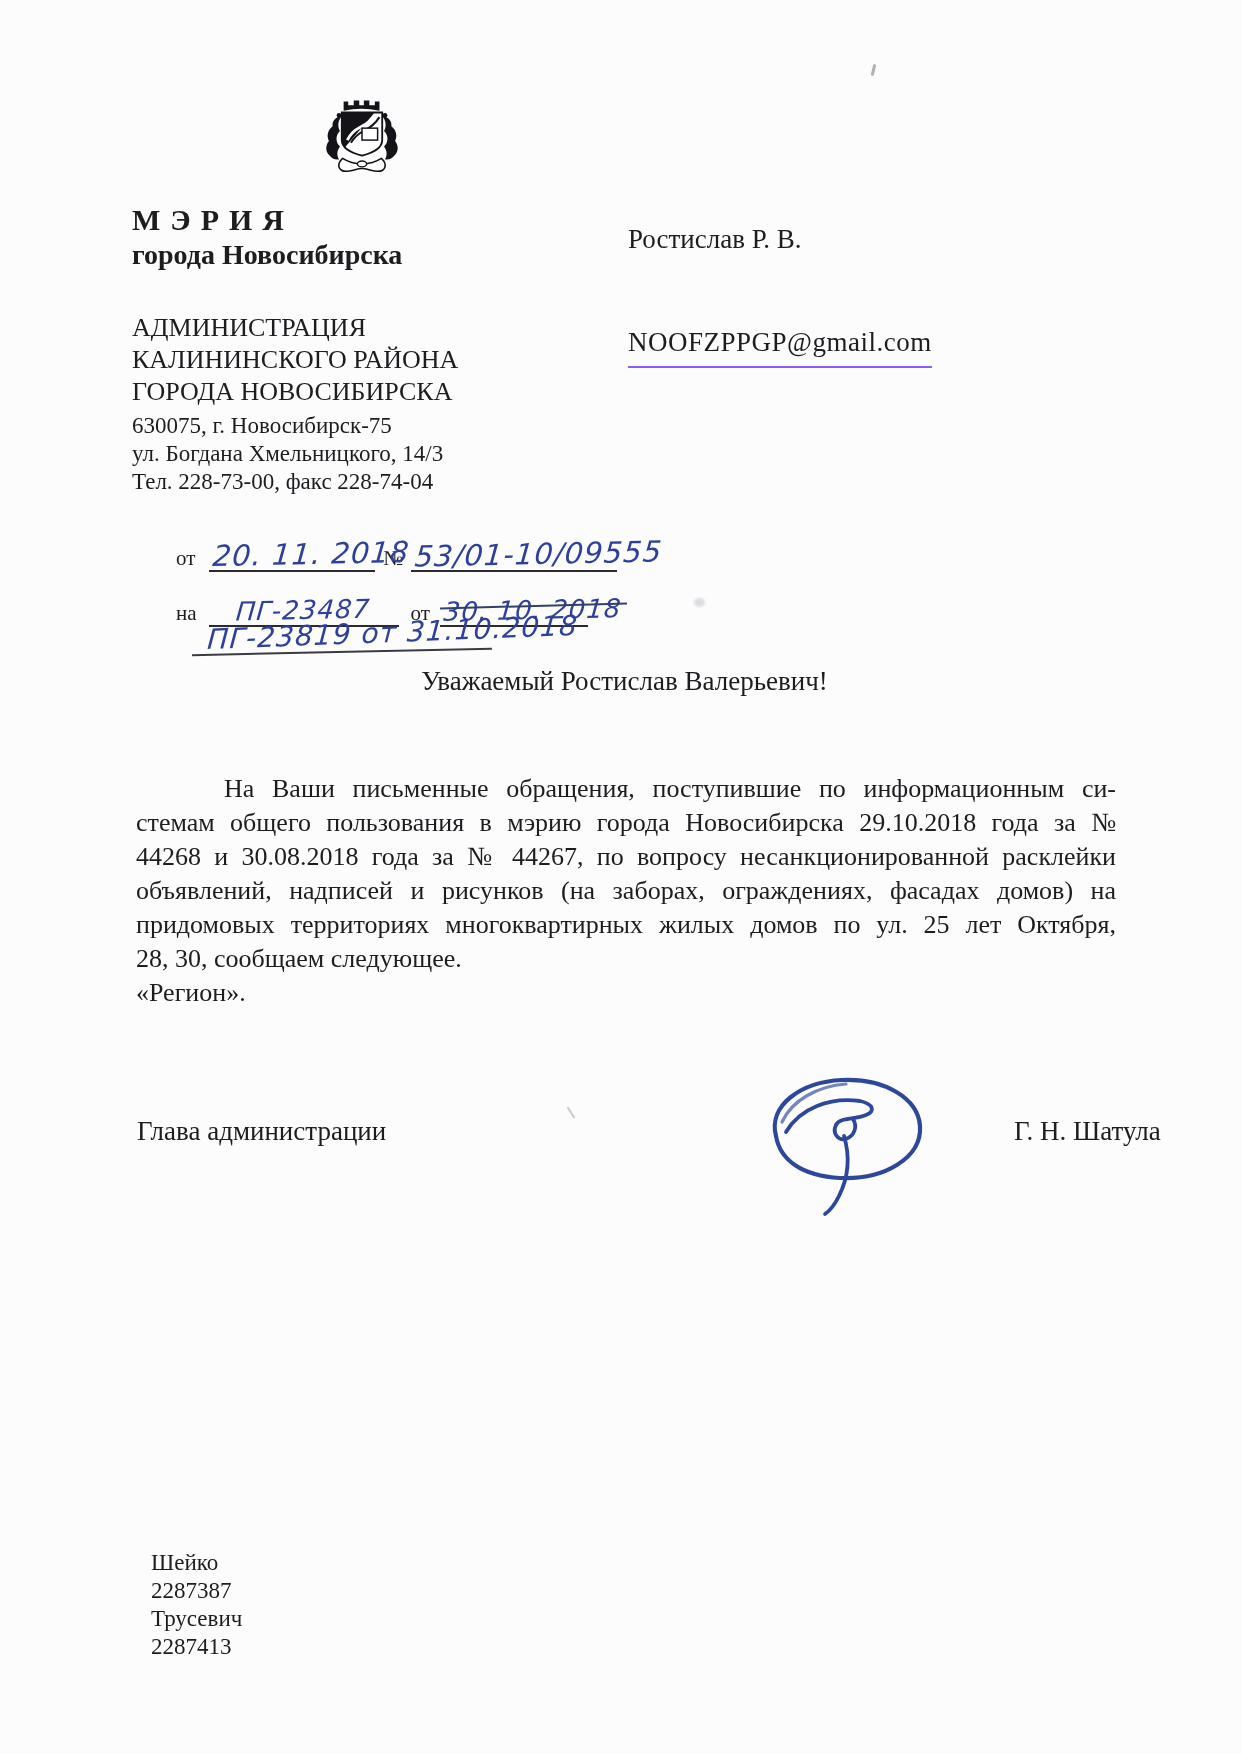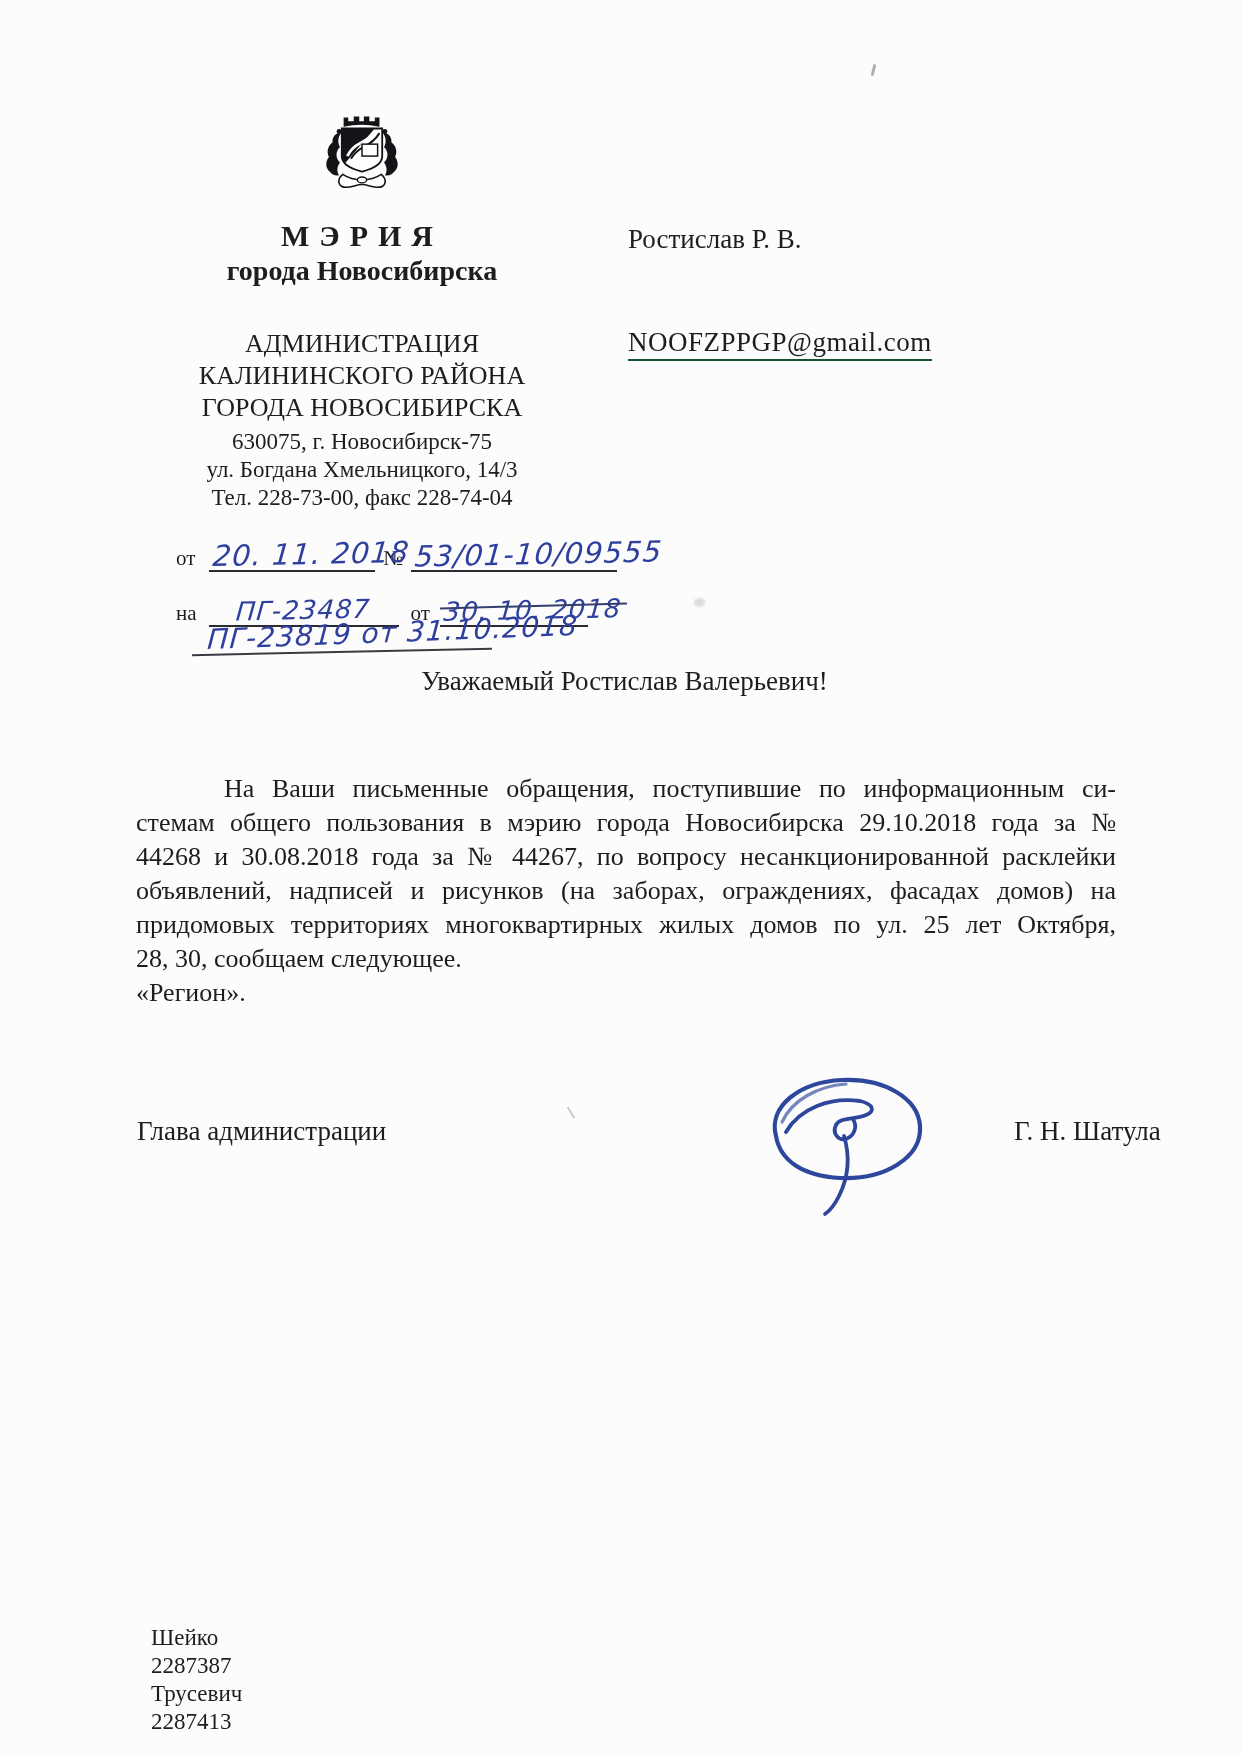--- a/index.html
+++ b/index.html
@@ -6,29 +6,29 @@
   .page{
     position:relative;
     width:1242px;height:1754px;
     background:#fcfcfd;
     overflow:hidden;
     font-family:"Liberation Serif",serif;
     color:#1d1d20;
     margin:0 auto;
   }
   
-  .lh-left{position:absolute;left:132px;top:108px;width:460px;text-align:center;}
+  .lh-left{position:absolute;left:132px;top:92px;width:460px;text-align:left;}
   .emblem{display:block;margin:4px auto 16px auto;}
   .org1{font-size:30px;font-weight:bold;letter-spacing:10px;line-height:36px;}
   .org2{font-size:28px;font-weight:bold;line-height:34px;}
   .dept{margin-top:40px;font-size:26px;line-height:32px;}
   .addr{margin-top:4px;font-size:23px;line-height:28px;}
   
   .recipient{position:absolute;left:628px;top:224px;font-size:27px;}
-  .recipient .email{display:inline-block;margin-top:72px;border-bottom:2px solid #14532d;padding-bottom:1px;letter-spacing:.5px;}
+  .recipient .email{display:inline-block;margin-top:72px;border-bottom:2px solid #8b5cf6;padding-bottom:8px;letter-spacing:.5px;}
   
   .ref-row{position:absolute;left:176px;display:flex;align-items:flex-end;white-space:nowrap;}
   .ref-row .lbl{font-size:21px;margin-bottom:1px;}
   .cell{display:inline-block;border-bottom:2px solid #2a2a30;text-align:center;position:relative;padding:0 4px;}
   .hand{
     font-family:"DejaVu Sans",sans-serif;font-style:italic;color:#2f3f9d;
     display:inline-block;transform:skewX(-6deg) rotate(-1.2deg);
     white-space:nowrap;letter-spacing:1px;
   }
   .row1{top:538px;}
@@ -54,21 +54,21 @@
   .salutation{position:absolute;left:136px;top:666px;width:977px;text-align:center;font-size:27px;}
   .body-block{position:absolute;left:136px;top:772px;width:980px;font-size:26px;}
   .body-block .line{line-height:34px;text-align:justify;text-align-last:justify;}
   .body-block .line.end{text-align:right;text-align-last:left;}
   .body-block .line.ind{padding-left:88px;}
   
   .sig-title{position:absolute;left:137px;top:1116px;font-size:27px;}
   .sig-name{position:absolute;left:1014px;top:1116px;font-size:27px;}
   .sig-scribble{position:absolute;left:766px;top:1072px;}
   
-  .footer{position:absolute;left:151px;top:1624px;font-size:23px;line-height:28px;}
+  .footer{position:absolute;left:151px;top:1549px;font-size:23px;line-height:28px;}
   
   .speck-a{position:absolute;left:872px;top:64px;width:3px;height:12px;background:#9b9ba1;transform:rotate(14deg);border-radius:2px;opacity:.8;}
   .speck-b{position:absolute;left:694px;top:598px;width:11px;height:9px;background:#c3c3ca;border-radius:50%;opacity:.55;filter:blur(1px);}
   .speck-c{position:absolute;left:570px;top:1106px;width:2px;height:13px;background:#b4b4bc;transform:rotate(-32deg);opacity:.7;}
 </style>
 </head>
 <body>
 
 <div class="page">
 

